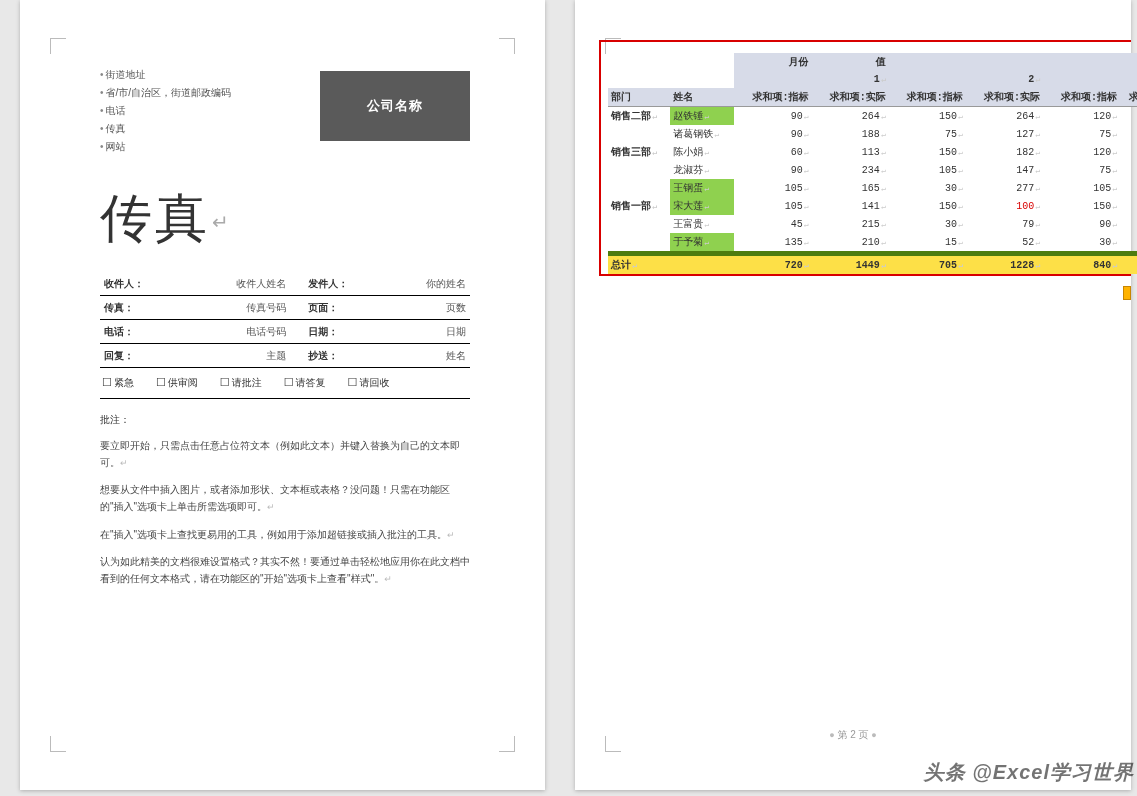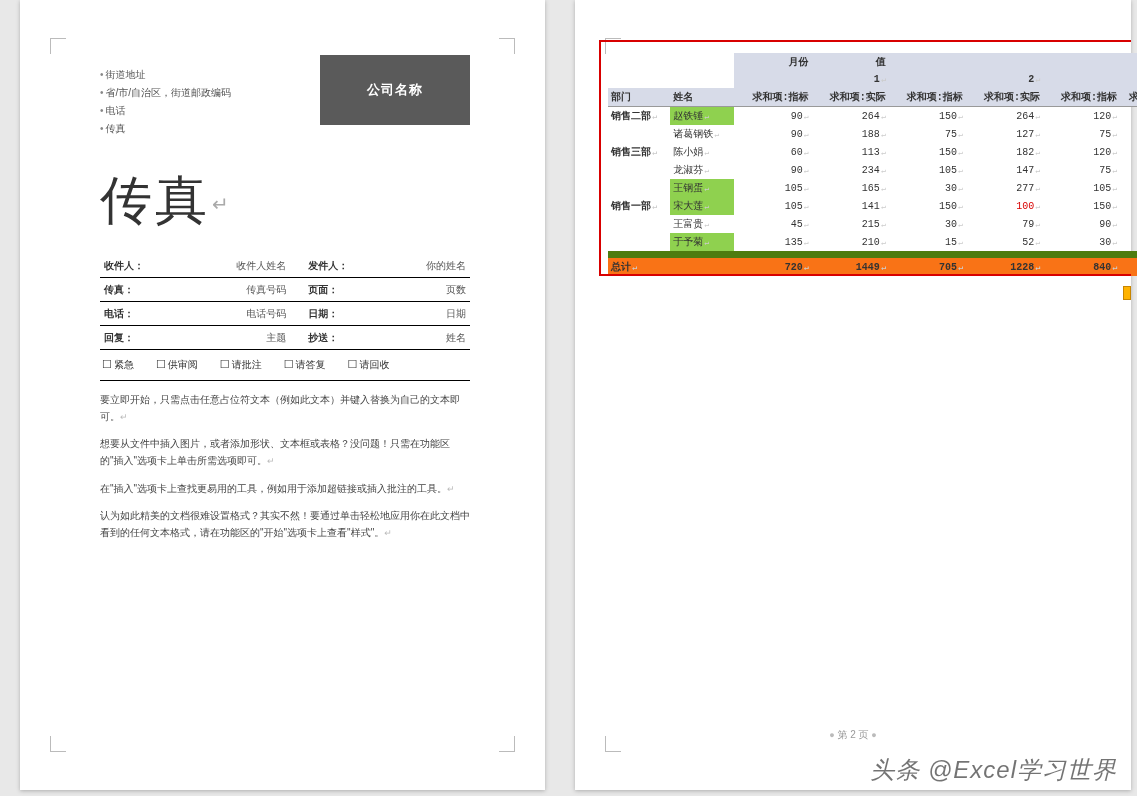--- a/index.html
+++ b/index.html
@@ -11,21 +11,21 @@
   .corner { position:absolute; width:16px; height:16px; border:1px solid #bbb; }
   .tl { top:38px; left:30px; border-right:none; border-bottom:none; }
   .tr { top:38px; right:30px; border-left:none; border-bottom:none; }
   .bl { bottom:38px; left:30px; border-right:none; border-top:none; }
   .br { bottom:38px; right:30px; border-left:none; border-top:none; }
   .pg-inner { padding:55px 75px 55px 80px; }
   
   .hdr-row { display:flex; }
   .hdr-info { flex:1; font-size:10px; line-height:1.8; color:#555;margin-top:11px; }
   .hdr-info div::before { content:"•"; margin-right:2px; color:#888; }
-  .logo-box { width:150px; height:70px; background:#5a5a5a; color:#fff; display:flex; align-items:center; justify-content:center; font-size:13px; font-weight:bold; letter-spacing:1px; }
+  .logo-box { width:150px; height:70px; background:#5a5a5a; color:#fff; display:flex; align-items:center; justify-content:center; font-size:13px; font-weight:bold; letter-spacing:1px;margin-top:16px; }
   .fax-title { font-size:52px; font-weight:400; letter-spacing:3px; margin:28px 0 8px; }
   .fax-title .ret { font-size:20px; color:#aaa; vertical-align:middle; margin-left:2px; }
   .field-table { width:100%; margin-top:18px; border-collapse:collapse; }
   .field-table td { border-bottom:1px solid #000; padding:5px 4px 4px; font-size:10px; white-space:nowrap; }
   .field-table td.lbl { font-weight:bold; width:46px; }
   .field-table td.val { color:#555;text-align:right; }
   .field-table td.lbl2 { font-weight:bold; width:46px; padding-left:18px; }
   .chk-row { display:flex; gap:22px; padding:8px 2px; font-size:10px; border-bottom:1px solid #000; }
   .chk-row span::before { content:"☐"; margin-right:2px; font-size:11px; }
   .note { margin-top:14px; font-size:10px; }
@@ -34,44 +34,45 @@
   
   .redbox { position:absolute; left:24px; top:40px; right:0; height:236px; border:2px solid #d80000; border-right:none; pointer-events:none; z-index:5; }
   .dt { border-collapse:collapse; font-size:10px; margin-left:-42px; margin-top:-2px; width:570px; table-layout:fixed; }
   .dt th, .dt td { padding:2px 3px; text-align:right; height:17px; white-space:nowrap; overflow:hidden; }
   .dt .h1 { background:#d7dbe8; font-weight:bold; text-align:center; }
   .dt .h2 { background:#d7dbe8; font-weight:bold; text-align:center; font-size:10px; }
   .dt .h3 { background:#d7dbe8; font-weight:bold; text-align:left; border-bottom:1px solid #999; }
   .dt td.dept { text-align:left; font-weight:bold; vertical-align:top; }
   .dt td.nm { text-align:left; }
   .dt td.hl { background:#8fd14f; }
-  .dt tr.total td { background:#f97316; font-weight:bold; border-top:7px solid #4d7c0f; }
+  .dt tr.total td { background:#fde047; font-weight:bold; border-top:5px solid #4d7c0f; }
   .dt td.red { color:#d80000; }
   .pm2::after { content:"↵"; color:#ccc; font-size:8px; margin-left:1px; }
   .footer-note { position:absolute; bottom:48px; left:50%; transform:translateX(-50%); font-size:10px; color:#999; }
-  .watermark { position:absolute; right:20px; bottom:10px; font-size:24px; font-weight:normal; color:rgba(0,0,0,.55); font-style:italic; letter-spacing:1px; z-index:10; }
+  .watermark { position:absolute; right:3px; bottom:10px; font-size:20px; font-weight:bold; color:rgba(0,0,0,.55); font-style:italic; letter-spacing:1px; z-index:10; }
   .ruler-pin { position:absolute; right:0; top:286px; width:8px; height:14px; background:#ffb300; border:1px solid #c78500; z-index:6; }
 </style>
 </head>
 <body>
 
 <div class="canvas">
 
   <div class="page page-left">
     <div class="corner tl"></div>
     <div class="corner tr"></div>
     <div class="corner bl"></div>
     <div class="corner br"></div>
     <div class="pg-inner">
       <div class="hdr-row">
         <div class="hdr-info">
           <div>街道地址</div>
           <div>省/市/自治区，街道邮政编码</div>
           <div>电话</div>
           <div>传真</div>
+          <div>网站</div>
         </div>
         <div class="logo-box">
           <span>公司名称</span>
         </div>
       </div>
       <div class="fax-title">
         <span>传真</span><span class="ret">↵</span>
       </div>
       <table class="field-table">
         <tbody>
@@ -101,20 +102,21 @@
         </tr>
       </tbody>
         </table>
       <div class="chk-row">
         <span>紧急</span>
         <span>供审阅</span>
         <span>请批注</span>
         <span>请答复</span>
         <span>请回收</span>
       </div>
+      <div class="note">批注：</div>
       <div class="body-text">
         <p><span>要立即开始，只需点击任意占位符文本（例如此文本）并键入替换为自己的文本即可。</span><span class="pm">↵</span></p>
         <p><span>想要从文件中插入图片，或者添加形状、文本框或表格？没问题！只需在功能区的"插入"选项卡上单击所需选项即可。</span><span class="pm">↵</span></p>
         <p><span>在"插入"选项卡上查找更易用的工具，例如用于添加超链接或插入批注的工具。</span><span class="pm">↵</span></p>
         <p><span>认为如此精美的文档很难设置格式？其实不然！要通过单击轻松地应用你在此文档中看到的任何文本格式，请在功能区的"开始"选项卡上查看"样式"。</span><span class="pm">↵</span></p>
       </div>
     </div>
   </div>
 
   <div class="page page-right">

